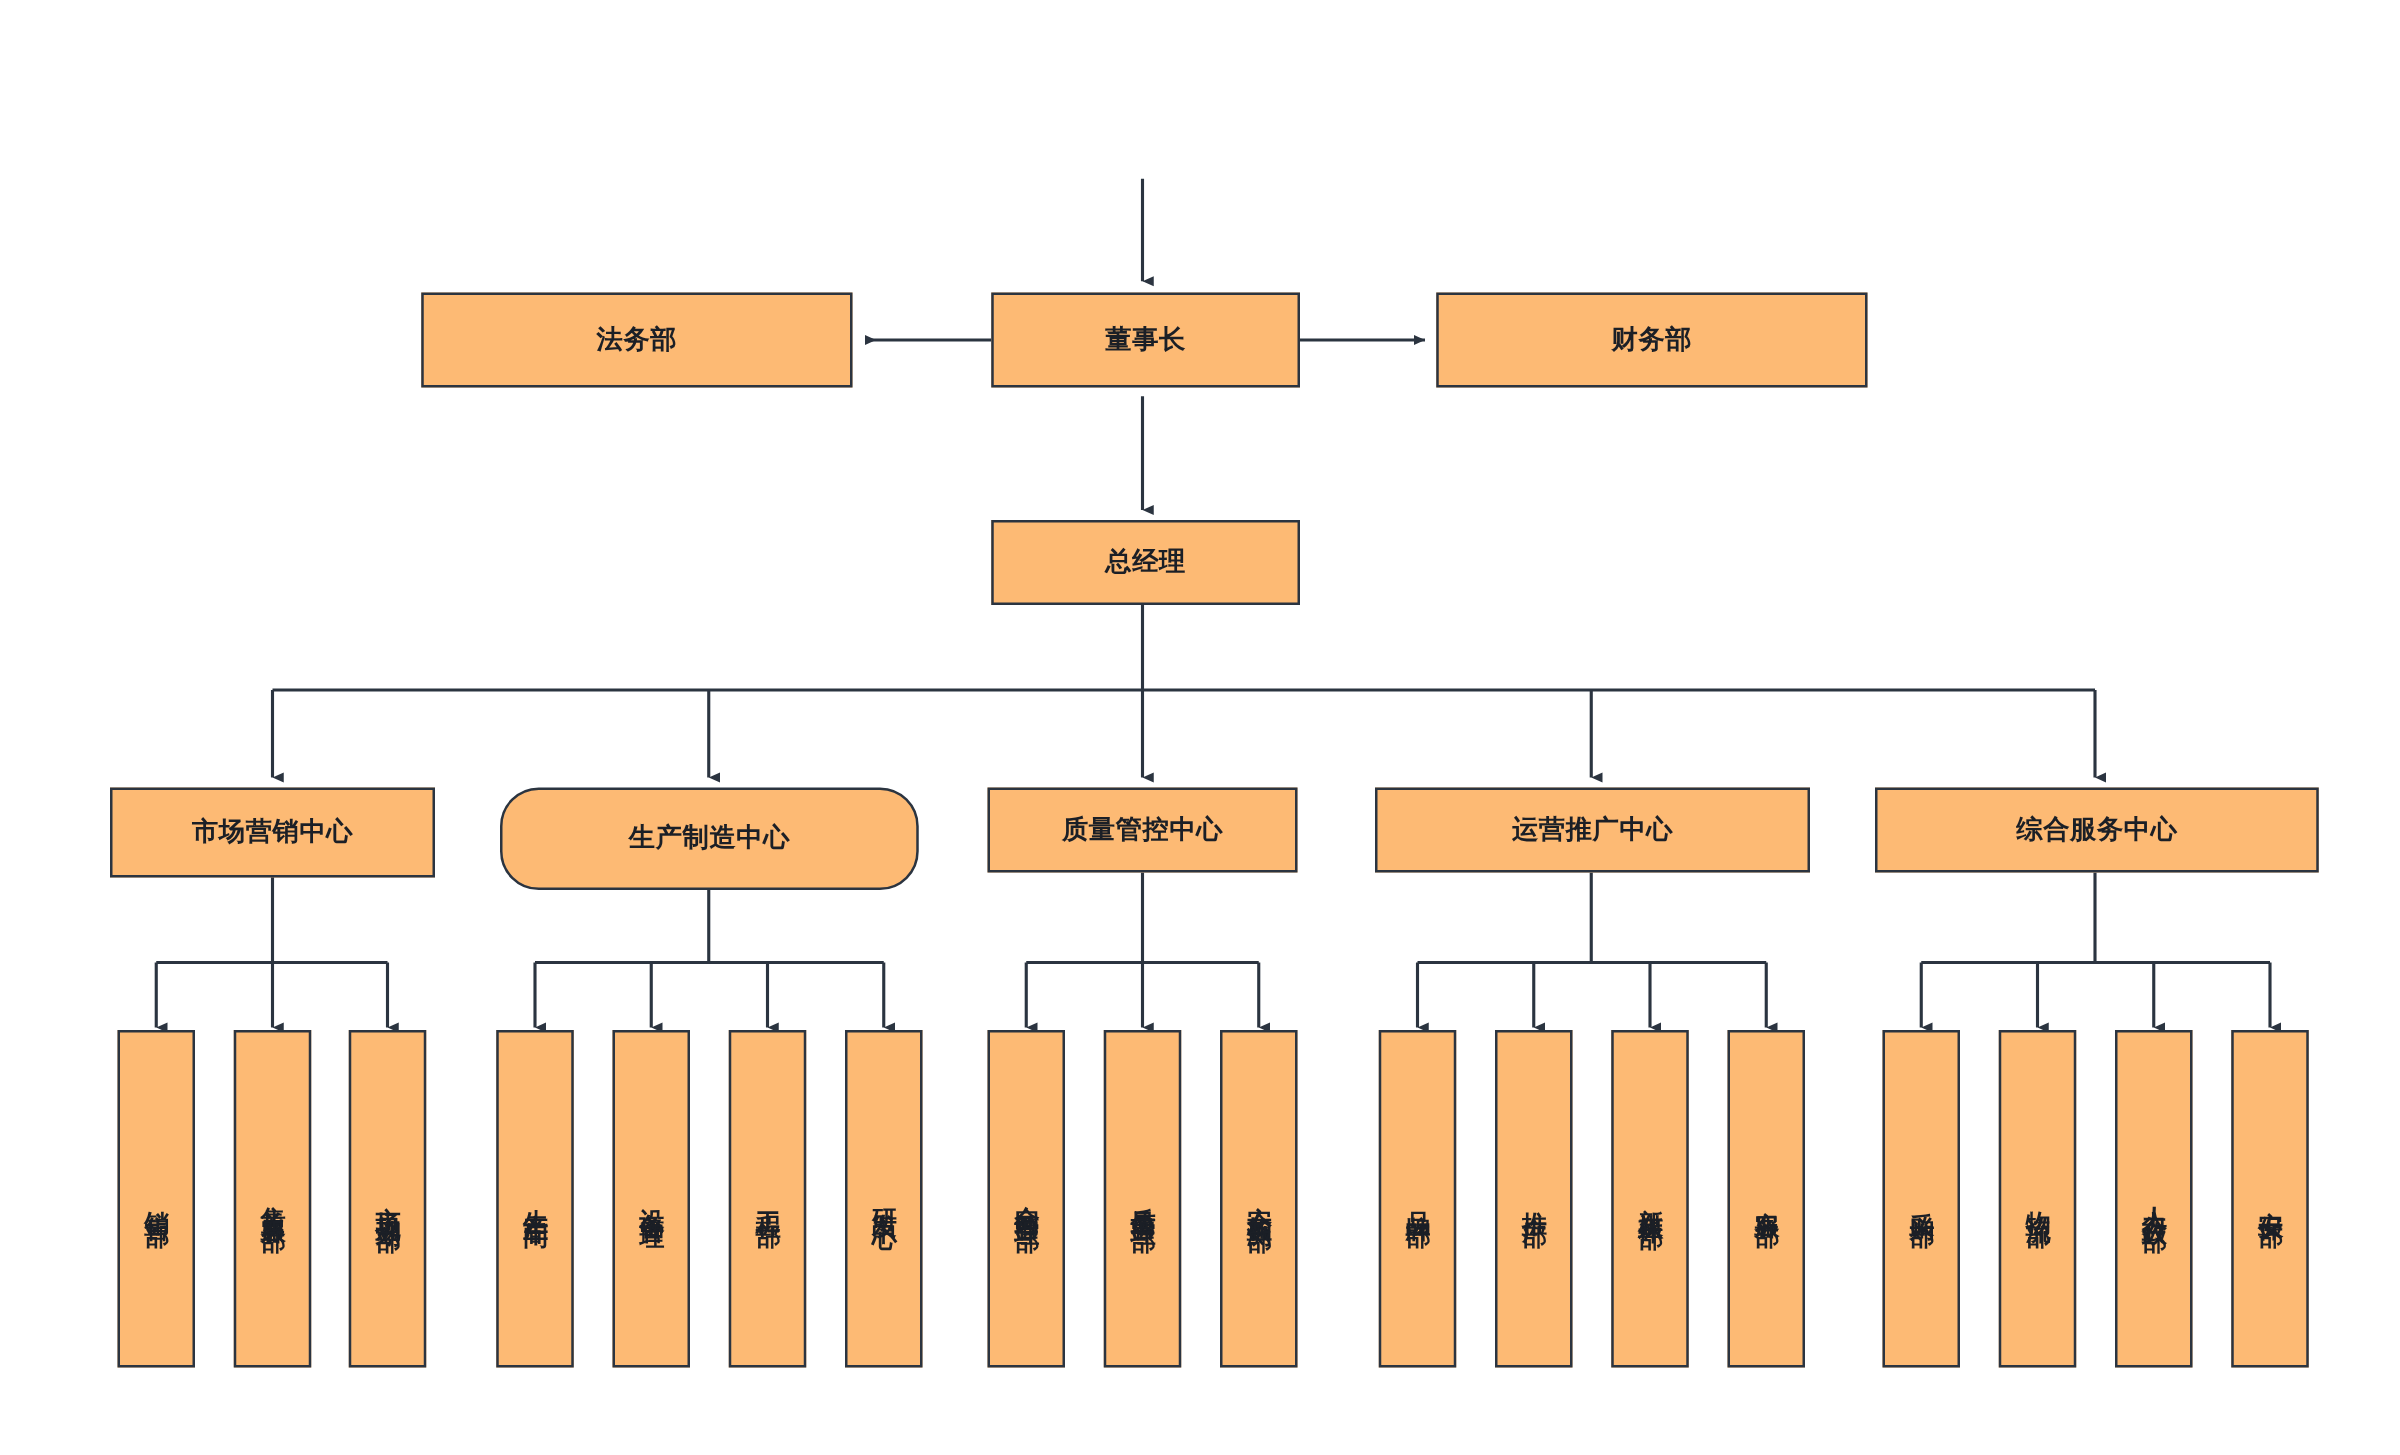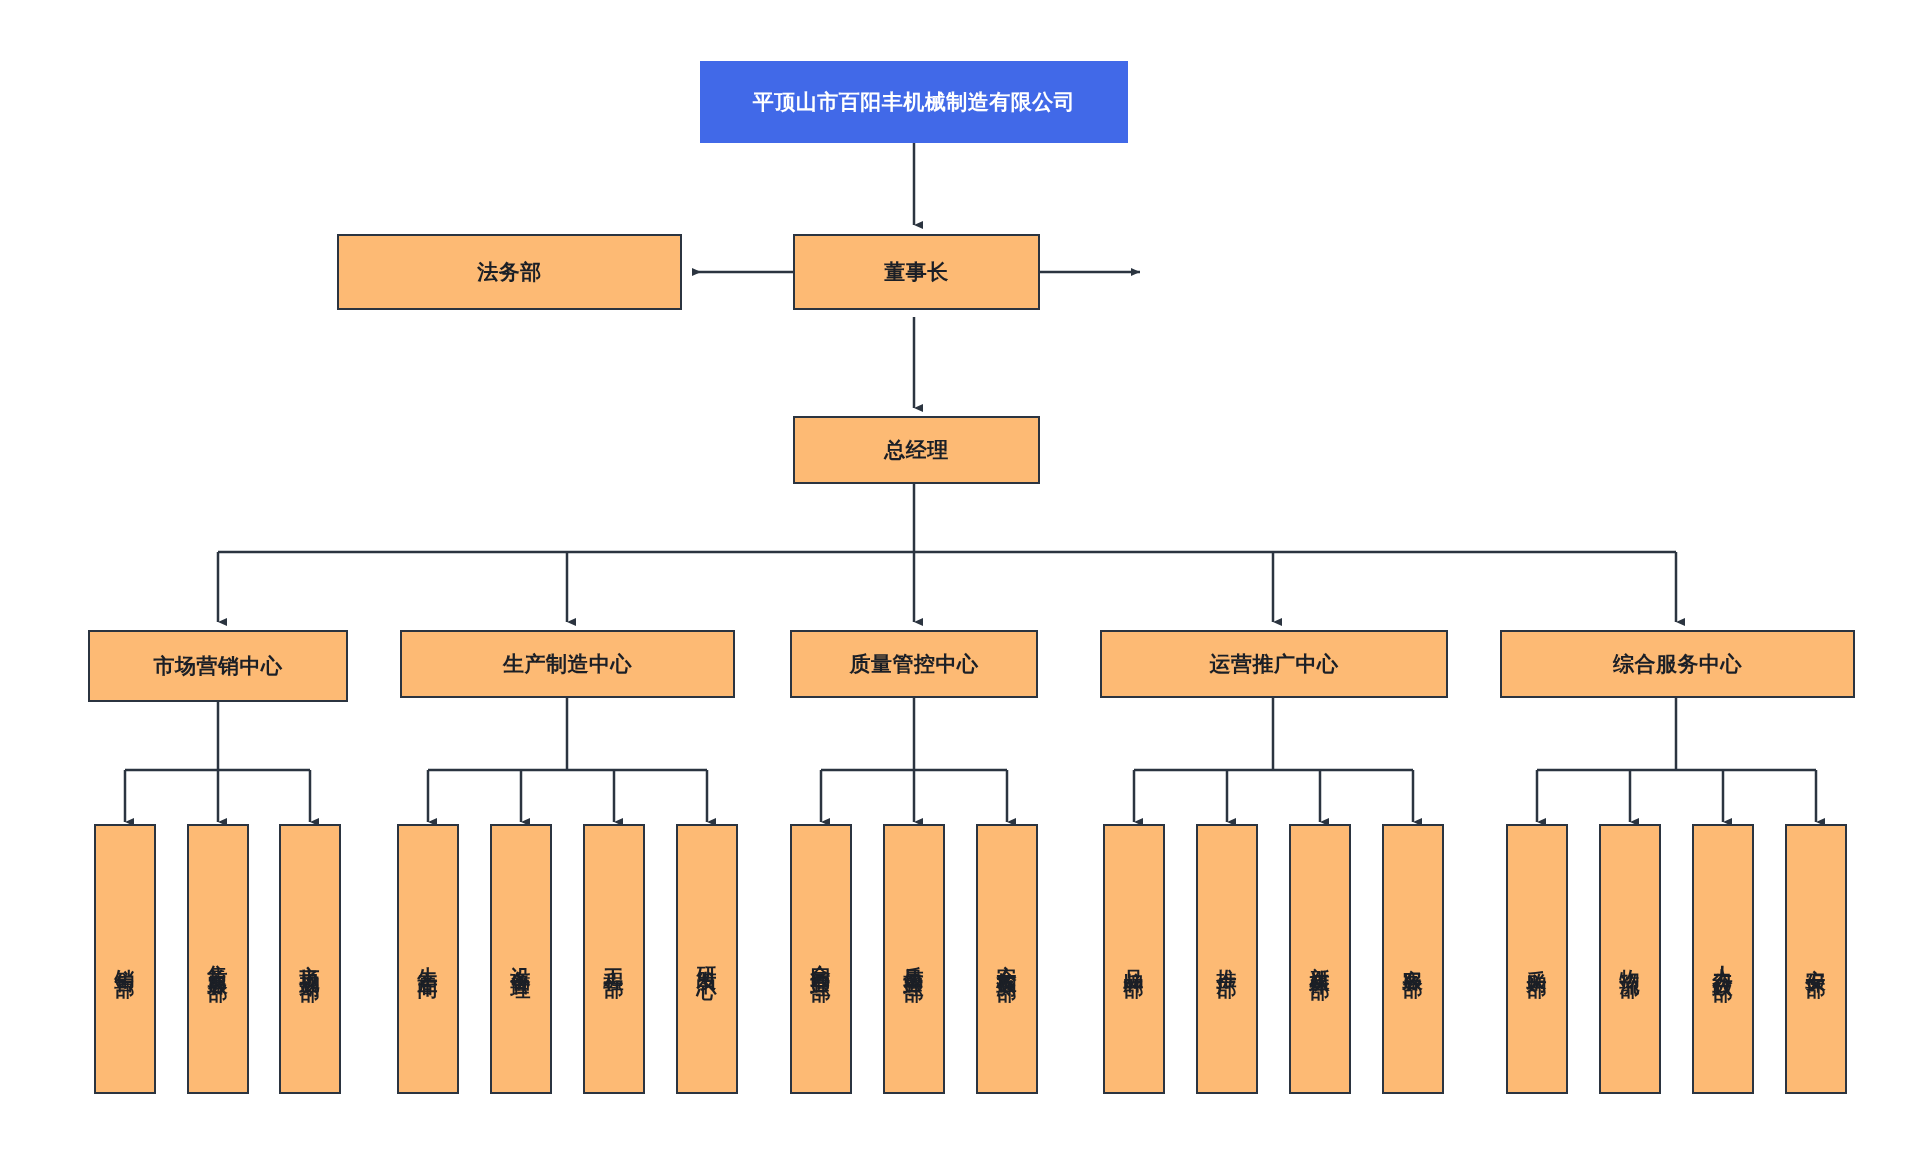--- a/index.html
+++ b/index.html
@@ -131,42 +131,42 @@
 
       <line x1="1676" y1="698" x2="1676" y2="770"></line>
       <line x1="1537" y1="770" x2="1816" y2="770"></line>
       <line x1="1537" y1="770" x2="1537" y2="822" marker-end="url(#arrowDown)"></line>
       <line x1="1630" y1="770" x2="1630" y2="822" marker-end="url(#arrowDown)"></line>
       <line x1="1723" y1="770" x2="1723" y2="822" marker-end="url(#arrowDown)"></line>
       <line x1="1816" y1="770" x2="1816" y2="822" marker-end="url(#arrowDown)"></line>
     </g>
   </svg>
 
-  <div class="node-box root" style="left:700px; top:61px; width:428px; height:82px;">
-    <span class="node-label">平顶山市百阳丰机械制造有限公司</span>
-  </div>
 
   <div class="node-box exec" style="left:337px; top:234px; width:345px; height:76px;">
     <span class="node-label">法务部</span>
   </div>
 
   <div class="node-box exec" style="left:793px; top:234px; width:247px; height:76px;">
     <span class="node-label">董事长</span>
   </div>
 
+  <div class="node-box exec" style="left:1149px; top:234px; width:345px; height:76px;">
+    <span class="node-label">财务部</span>
+  </div>
 
   <div class="node-box exec" style="left:793px; top:416px; width:247px; height:68px;">
     <span class="node-label">总经理</span>
   </div>
 
   <div class="node-box center" style="left:88px; top:630px; width:260px; height:72px;">
     <span class="node-label">市场营销中心</span>
   </div>
 
-  <div class="node-box center" style="left:400px; top:630px; width:335px; height:68px;">
+  <div class="node-box center" style="left:400px; top:630px; width:335px; height:82px;border-radius:31px;">
     <span class="node-label">生产制造中心</span>
   </div>
 
   <div class="node-box center" style="left:790px; top:630px; width:248px; height:68px;">
     <span class="node-label">质量管控中心</span>
   </div>
 
   <div class="node-box center" style="left:1100px; top:630px; width:348px; height:68px;">
     <span class="node-label">运营推广中心</span>
   </div>

